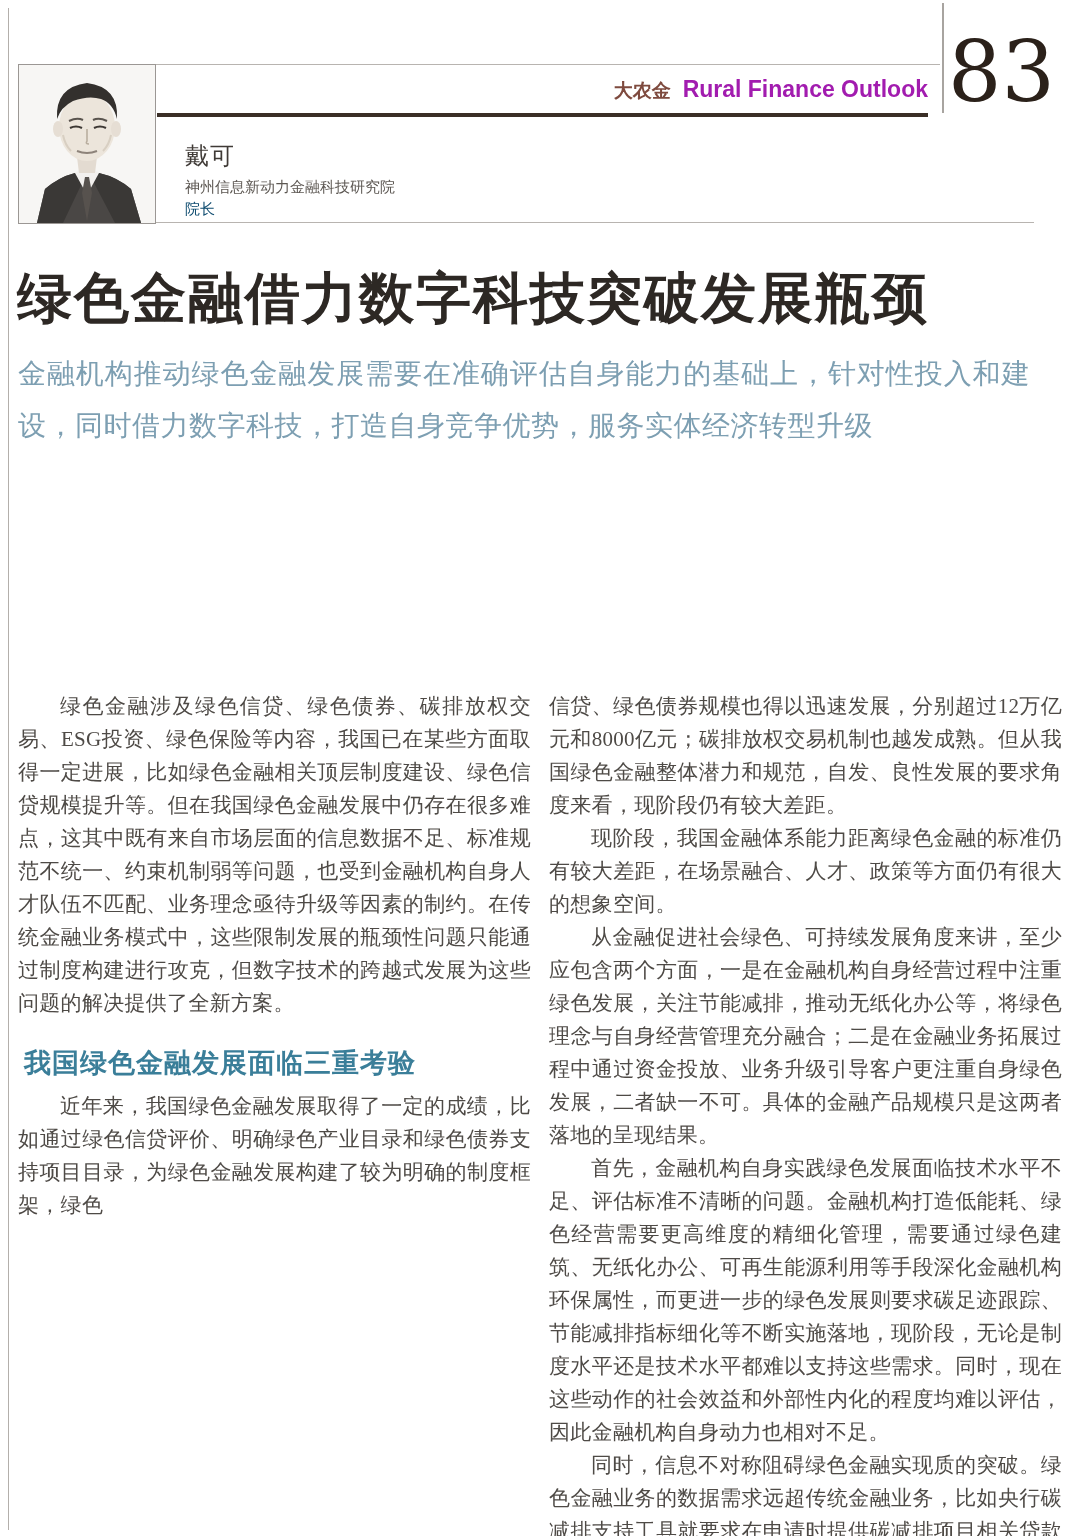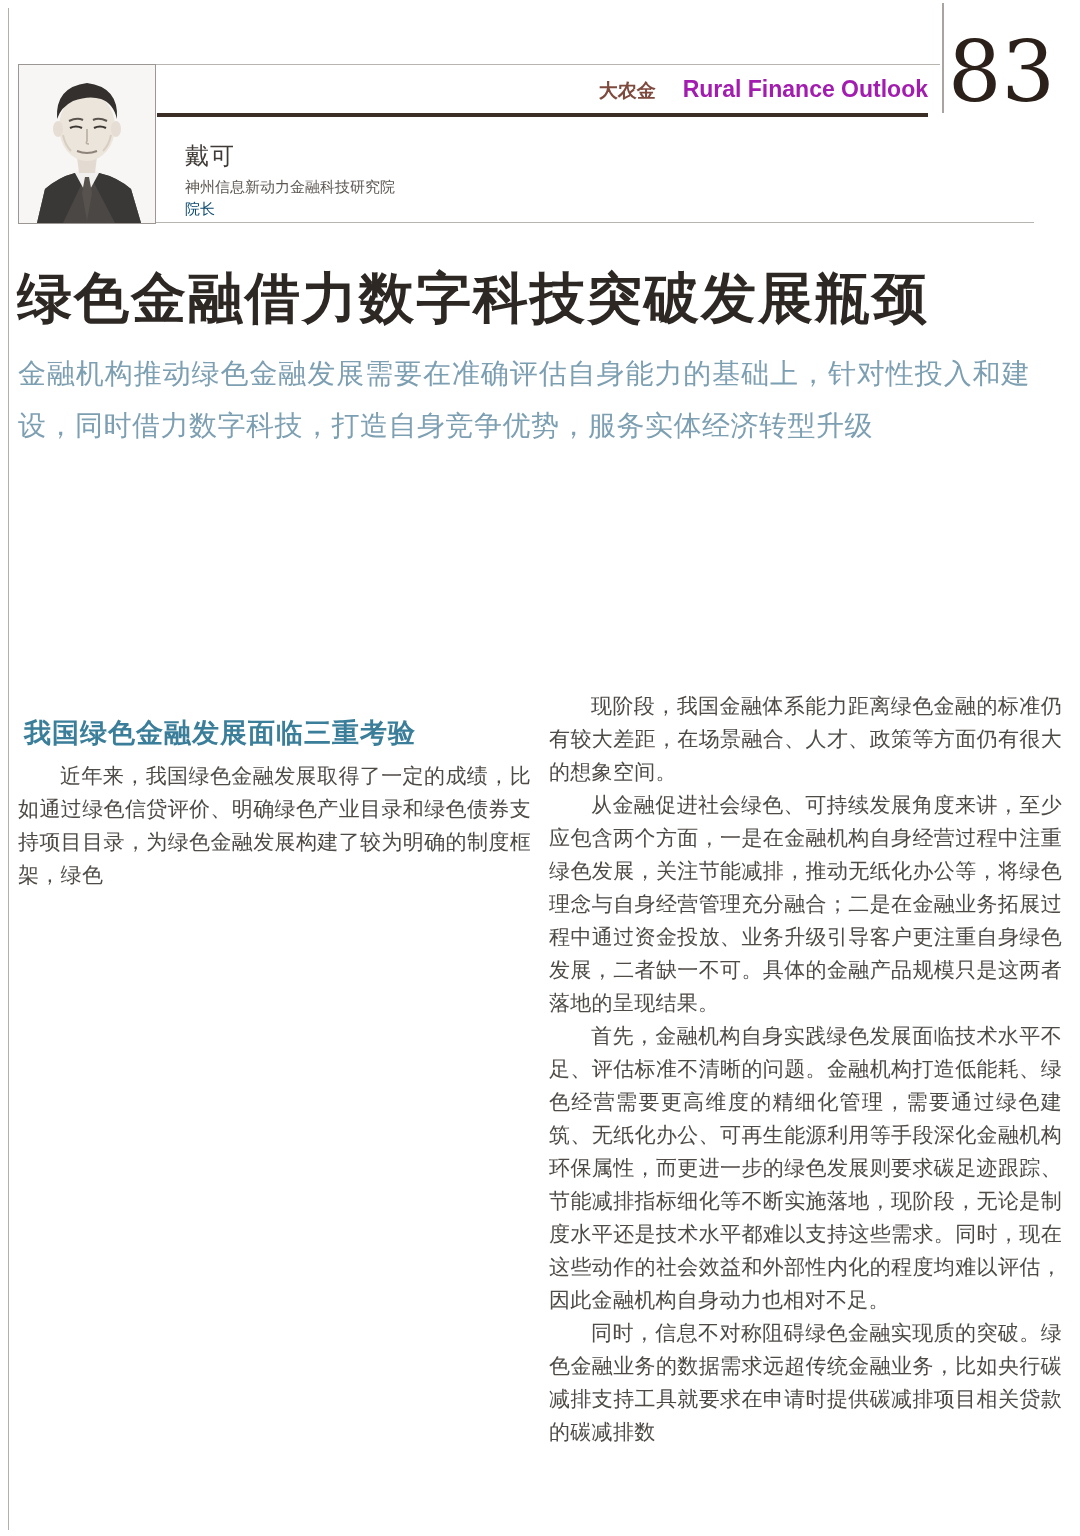--- a/index.html
+++ b/index.html
@@ -21,21 +21,21 @@
   .photo-frame{
     left:18px;top:64px;width:138px;height:160px;
     border:1px solid #9b9794;box-sizing:border-box;background:#f7f6f4;overflow:hidden;
   }
   .author-name{left:185px;top:140px;font-size:24px;color:#3f3a36;letter-spacing:1px;}
   .author-org{left:185px;top:178px;font-size:15px;color:#5c5752;}
   .author-role{left:185px;top:200px;font-size:15px;color:#0c4a6e;}
 
   
   .brand{left:0;top:76px;width:928px;text-align:right;white-space:nowrap;}
-  .brand-cn{font-size:19px;font-weight:bold;color:#7e4a3e;margin-right:27px;}
+  .brand-cn{font-size:19px;font-weight:bold;color:#7e4a3e;margin-right:12px;}
   .brand-en{font-size:23px;font-weight:bold;color:#a21caf;letter-spacing:0px;}
   .page-number{
     left:948px;top:30px;width:110px;
     font-family:"DejaVu Serif","Liberation Serif",serif;
     font-size:84px;color:#2b211a;line-height:1;
   }
 
   
   .article-title{
     left:17px;top:262px;width:1000px;
@@ -115,22 +115,24 @@
 <div class="abs page-number">83</div>
 
 <div class="abs author-name">戴可</div>
 <div class="abs author-org">神州信息新动力金融科技研究院</div>
 <div class="abs author-role">院长</div>
 
 <h1 class="abs article-title" style="margin:0;">绿色金融借力数字科技突破发展瓶颈</h1>
 <div class="abs article-subtitle">金融机构推动绿色金融发展需要在准确评估自身能力的基础上，针对性投入和建设，同时借力数字科技，打造自身竞争优势，服务实体经济转型升级</div>
 
 <div class="abs col col-left">
+  <p class="indent">绿色金融涉及绿色信贷、绿色债券、碳排放权交易、ESG投资、绿色保险等内容，我国已在某些方面取得一定进展，比如绿色金融相关顶层制度建设、绿色信贷规模提升等。但在我国绿色金融发展中仍存在很多难点，这其中既有来自市场层面的信息数据不足、标准规范不统一、约束机制弱等问题，也受到金融机构自身人才队伍不匹配、业务理念亟待升级等因素的制约。在传统金融业务模式中，这些限制发展的瓶颈性问题只能通过制度构建进行攻克，但数字技术的跨越式发展为这些问题的解决提供了全新方案。</p>
   <h2 class="section-heading">我国绿色金融发展面临三重考验</h2>
   <p class="indent">近年来，我国绿色金融发展取得了一定的成绩，比如通过绿色信贷评价、明确绿色产业目录和绿色债券支持项目目录，为绿色金融发展构建了较为明确的制度框架，绿色</p>
 </div>
 
 <div class="abs col col-right">
+  <p>信贷、绿色债券规模也得以迅速发展，分别超过12万亿元和8000亿元；碳排放权交易机制也越发成熟。但从我国绿色金融整体潜力和规范，自发、良性发展的要求角度来看，现阶段仍有较大差距。</p>
   <p class="indent">现阶段，我国金融体系能力距离绿色金融的标准仍有较大差距，在场景融合、人才、政策等方面仍有很大的想象空间。</p>
   <p class="indent">从金融促进社会绿色、可持续发展角度来讲，至少应包含两个方面，一是在金融机构自身经营过程中注重绿色发展，关注节能减排，推动无纸化办公等，将绿色理念与自身经营管理充分融合；二是在金融业务拓展过程中通过资金投放、业务升级引导客户更注重自身绿色发展，二者缺一不可。具体的金融产品规模只是这两者落地的呈现结果。</p>
   <p class="indent">首先，金融机构自身实践绿色发展面临技术水平不足、评估标准不清晰的问题。金融机构打造低能耗、绿色经营需要更高维度的精细化管理，需要通过绿色建筑、无纸化办公、可再生能源利用等手段深化金融机构环保属性，而更进一步的绿色发展则要求碳足迹跟踪、节能减排指标细化等不断实施落地，现阶段，无论是制度水平还是技术水平都难以支持这些需求。同时，现在这些动作的社会效益和外部性内化的程度均难以评估，因此金融机构自身动力也相对不足。</p>
   <p class="indent">同时，信息不对称阻碍绿色金融实现质的突破。绿色金融业务的数据需求远超传统金融业务，比如央行碳减排支持工具就要求在申请时提供碳减排项目相关贷款的碳减排数</p>
 </div>
 
 </body></html>

